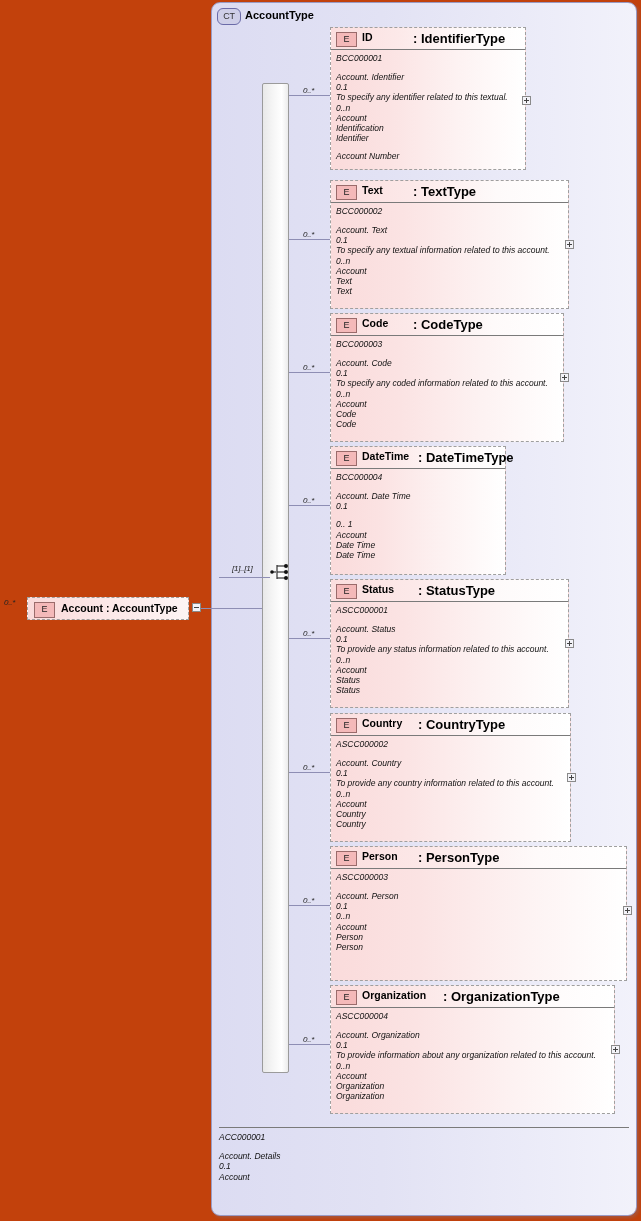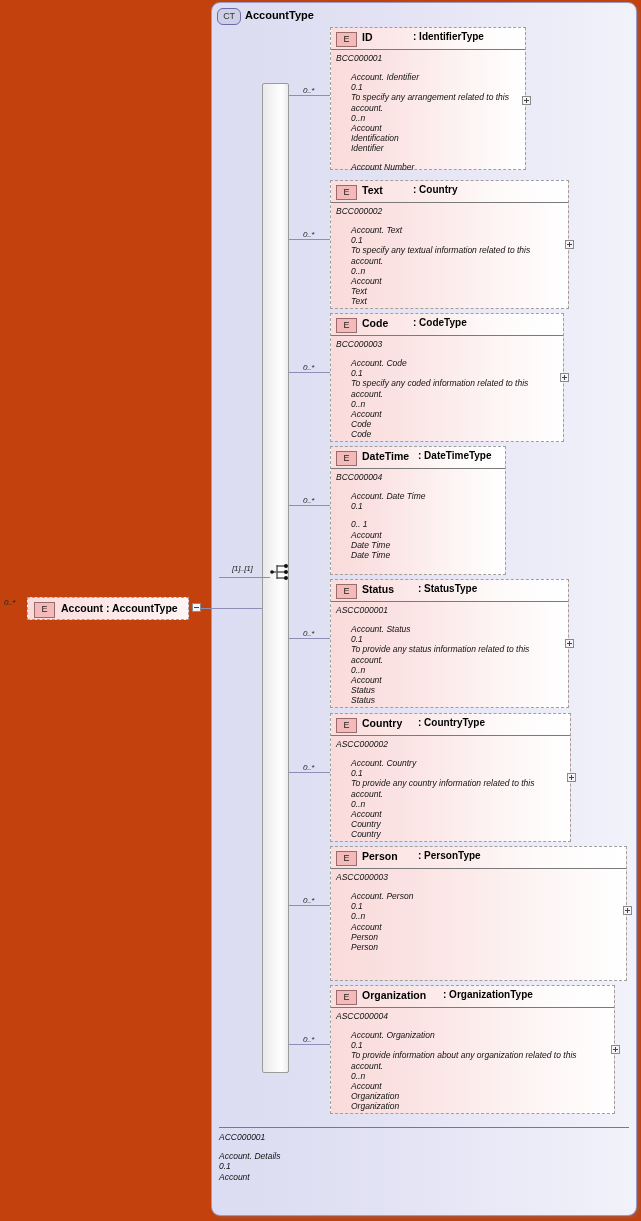--- a/index.html
+++ b/index.html
@@ -55,29 +55,29 @@
   .ebox .etag{
     position:absolute;left:5px;top:4px;width:19px;height:13px;
     background:#f4b9b9;border:1px solid #9a6b6b;
     font-size:9px;line-height:12px;text-align:center;color:#222;
   }
   .ebox .ename{
     position:absolute;left:31px;top:3px;font-size:10.5px;font-weight:bold;color:#000;
     white-space:nowrap;
   }
   .ebox .etype{
-    position:absolute;top:3px;font-size:10px;font-weight:bold;color:#000;white-space:nowrap;
+    position:absolute;top:3px;font-size:13px;font-weight:bold;color:#000;white-space:nowrap;
   }
   .ebox .body{position:relative;padding:3px 5px 4px 5px;}
   .ebox .code{
     font-size:8.5px;font-style:italic;color:#111;line-height:11px;margin-bottom:8px;
     white-space:nowrap;
   }
   .ebox .meta{font-size:8.5px;font-style:italic;color:#111;line-height:10.2px;}
-  .ebox .meta div{white-space:normal;margin-left:15px;}
+  .ebox .meta div{white-space:normal;}
   .ebox .gap{height:8px;}
 
   .plus{
     position:absolute;width:9px;height:9px;background:#f3f3f8;
     border:1px solid #8a8a8a;box-sizing:border-box;
   }
   .plus:before{
     content:"";position:absolute;left:1px;top:3px;width:5px;height:1px;background:#444;
   }
   .plus:after{
@@ -170,37 +170,37 @@
     <div class="hdr">
       <div class="etag">E</div>
       <div class="ename">ID</div>
       <div class="etype" style="left:82px;">: IdentifierType</div>
     </div>
     <div class="body">
       <div class="code">BCC000001</div>
       <div class="meta">
         <div>Account. Identifier</div>
         <div>0.1</div>
-        <div>To specify any arrangement related to this account.</div>
+        <div>To specify any identifier related to this textual.</div>
         <div>0..n</div>
         <div>Account</div>
         <div>Identification</div>
         <div>Identifier</div>
         <div class="gap"></div>
         <div>Account Number</div>
       </div>
     </div>
   </div>
   <div class="plus" style="left:522px;top:96px;"></div>
 
   <div class="ebox" style="left:330px;top:180px;width:239px;height:129px;">
     <div class="hdr">
       <div class="etag">E</div>
       <div class="ename">Text</div>
-      <div class="etype" style="left:82px;">: Country</div>
+      <div class="etype" style="left:82px;">: TextType</div>
     </div>
     <div class="body">
       <div class="code">BCC000002</div>
       <div class="meta">
         <div>Account. Text</div>
         <div>0.1</div>
         <div>To specify any textual information related to this account.</div>
         <div>0..n</div>
         <div>Account</div>
         <div>Text</div>

